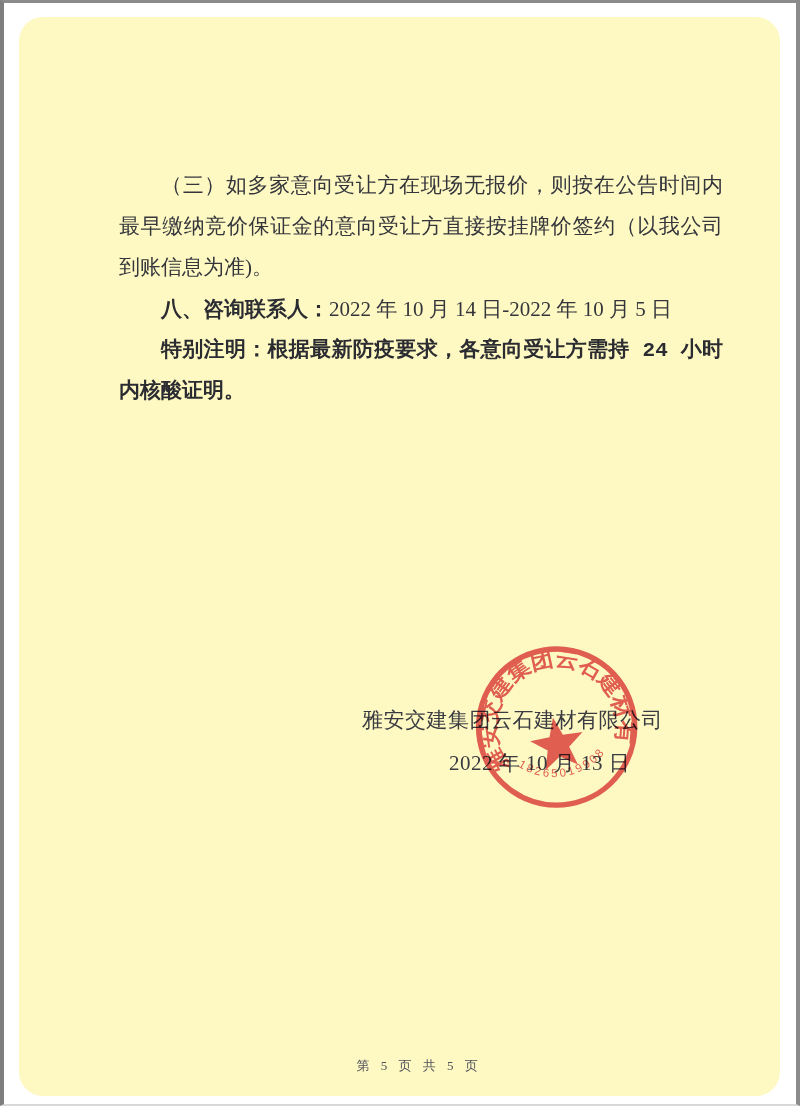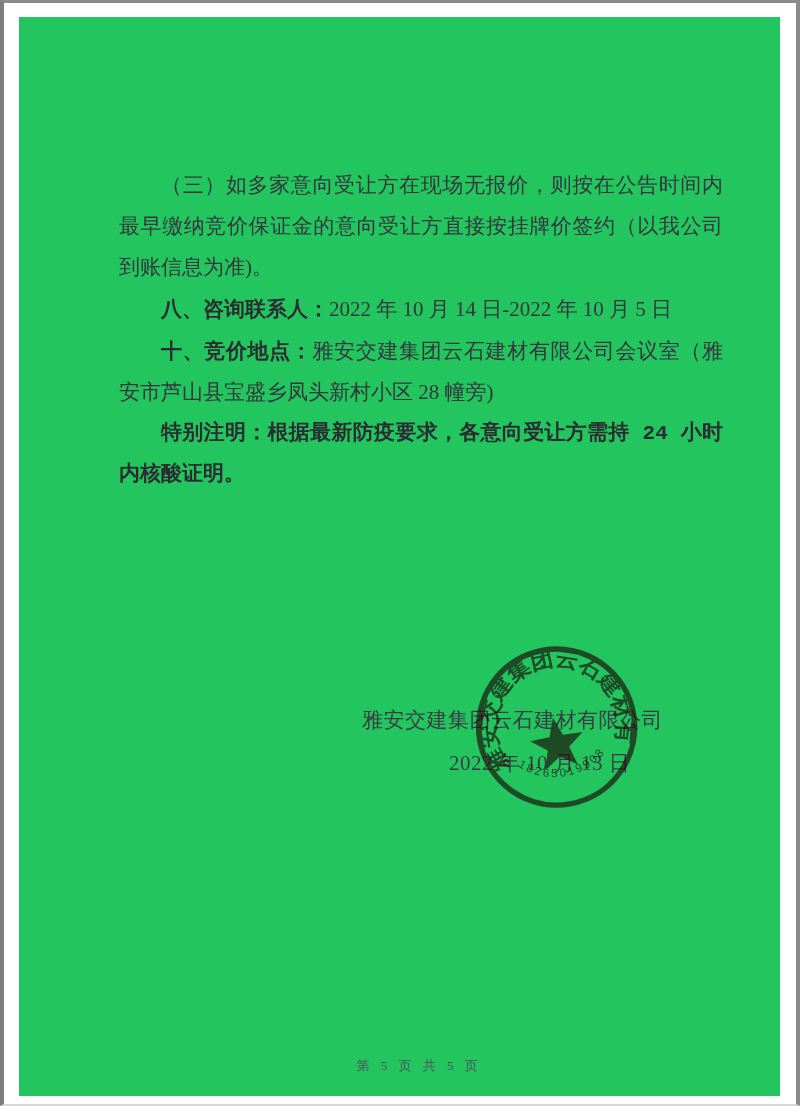--- a/index.html
+++ b/index.html
@@ -25,21 +25,22 @@
     border-bottom: 2px solid #d8d8d8;
     box-sizing: border-box;
   }
   
   .paper {
     position: absolute;
     left: 15px;
     top: 14px;
     right: 16px;
     bottom: 8px;
-    background: #22c55e;
+    background: #fef9c3;
+    border-radius: 24px;
   }
   .doc-body {
     position: absolute;
     left: 100px;
     top: 148px;
     width: 604px;
     font-size: 21px;
     line-height: 41px;
     color: #35363c;
     text-align: justify;
@@ -98,21 +99,20 @@
 <div class="scan-frame">
   <div class="paper">
 
     <div class="doc-body">
       <p>（三）如多家意向受让方在现场无报价，则按在公告时间内最早缴纳竞价保证金的意向受让方直接按挂牌价签约（以我公司到账信息为准)。</p>
 
 
       <p><span class="item-label">八、咨询联系人：</span><span>2022 年 10 月 14 日-2022 年 10 月 5 日</span></p>
 
 
-      <p><span class="item-label">十、竞价地点：</span><span>雅安交建集团云石建材有限公司会议室（雅安市芦山县宝盛乡凤头新村小区 28 幢旁)</span></p>
 
       <div class="note">
         <p><span>特别注明：</span><span>根据最新防疫要求，各意向受让方需持 24 小时内核酸证明。</span></p>
       </div>
     </div>
 
     <div class="signature">
       <div class="company">雅安交建集团云石建材有限公司</div>
       <div class="date">2022 年 10 月 13 日</div>
     </div>

